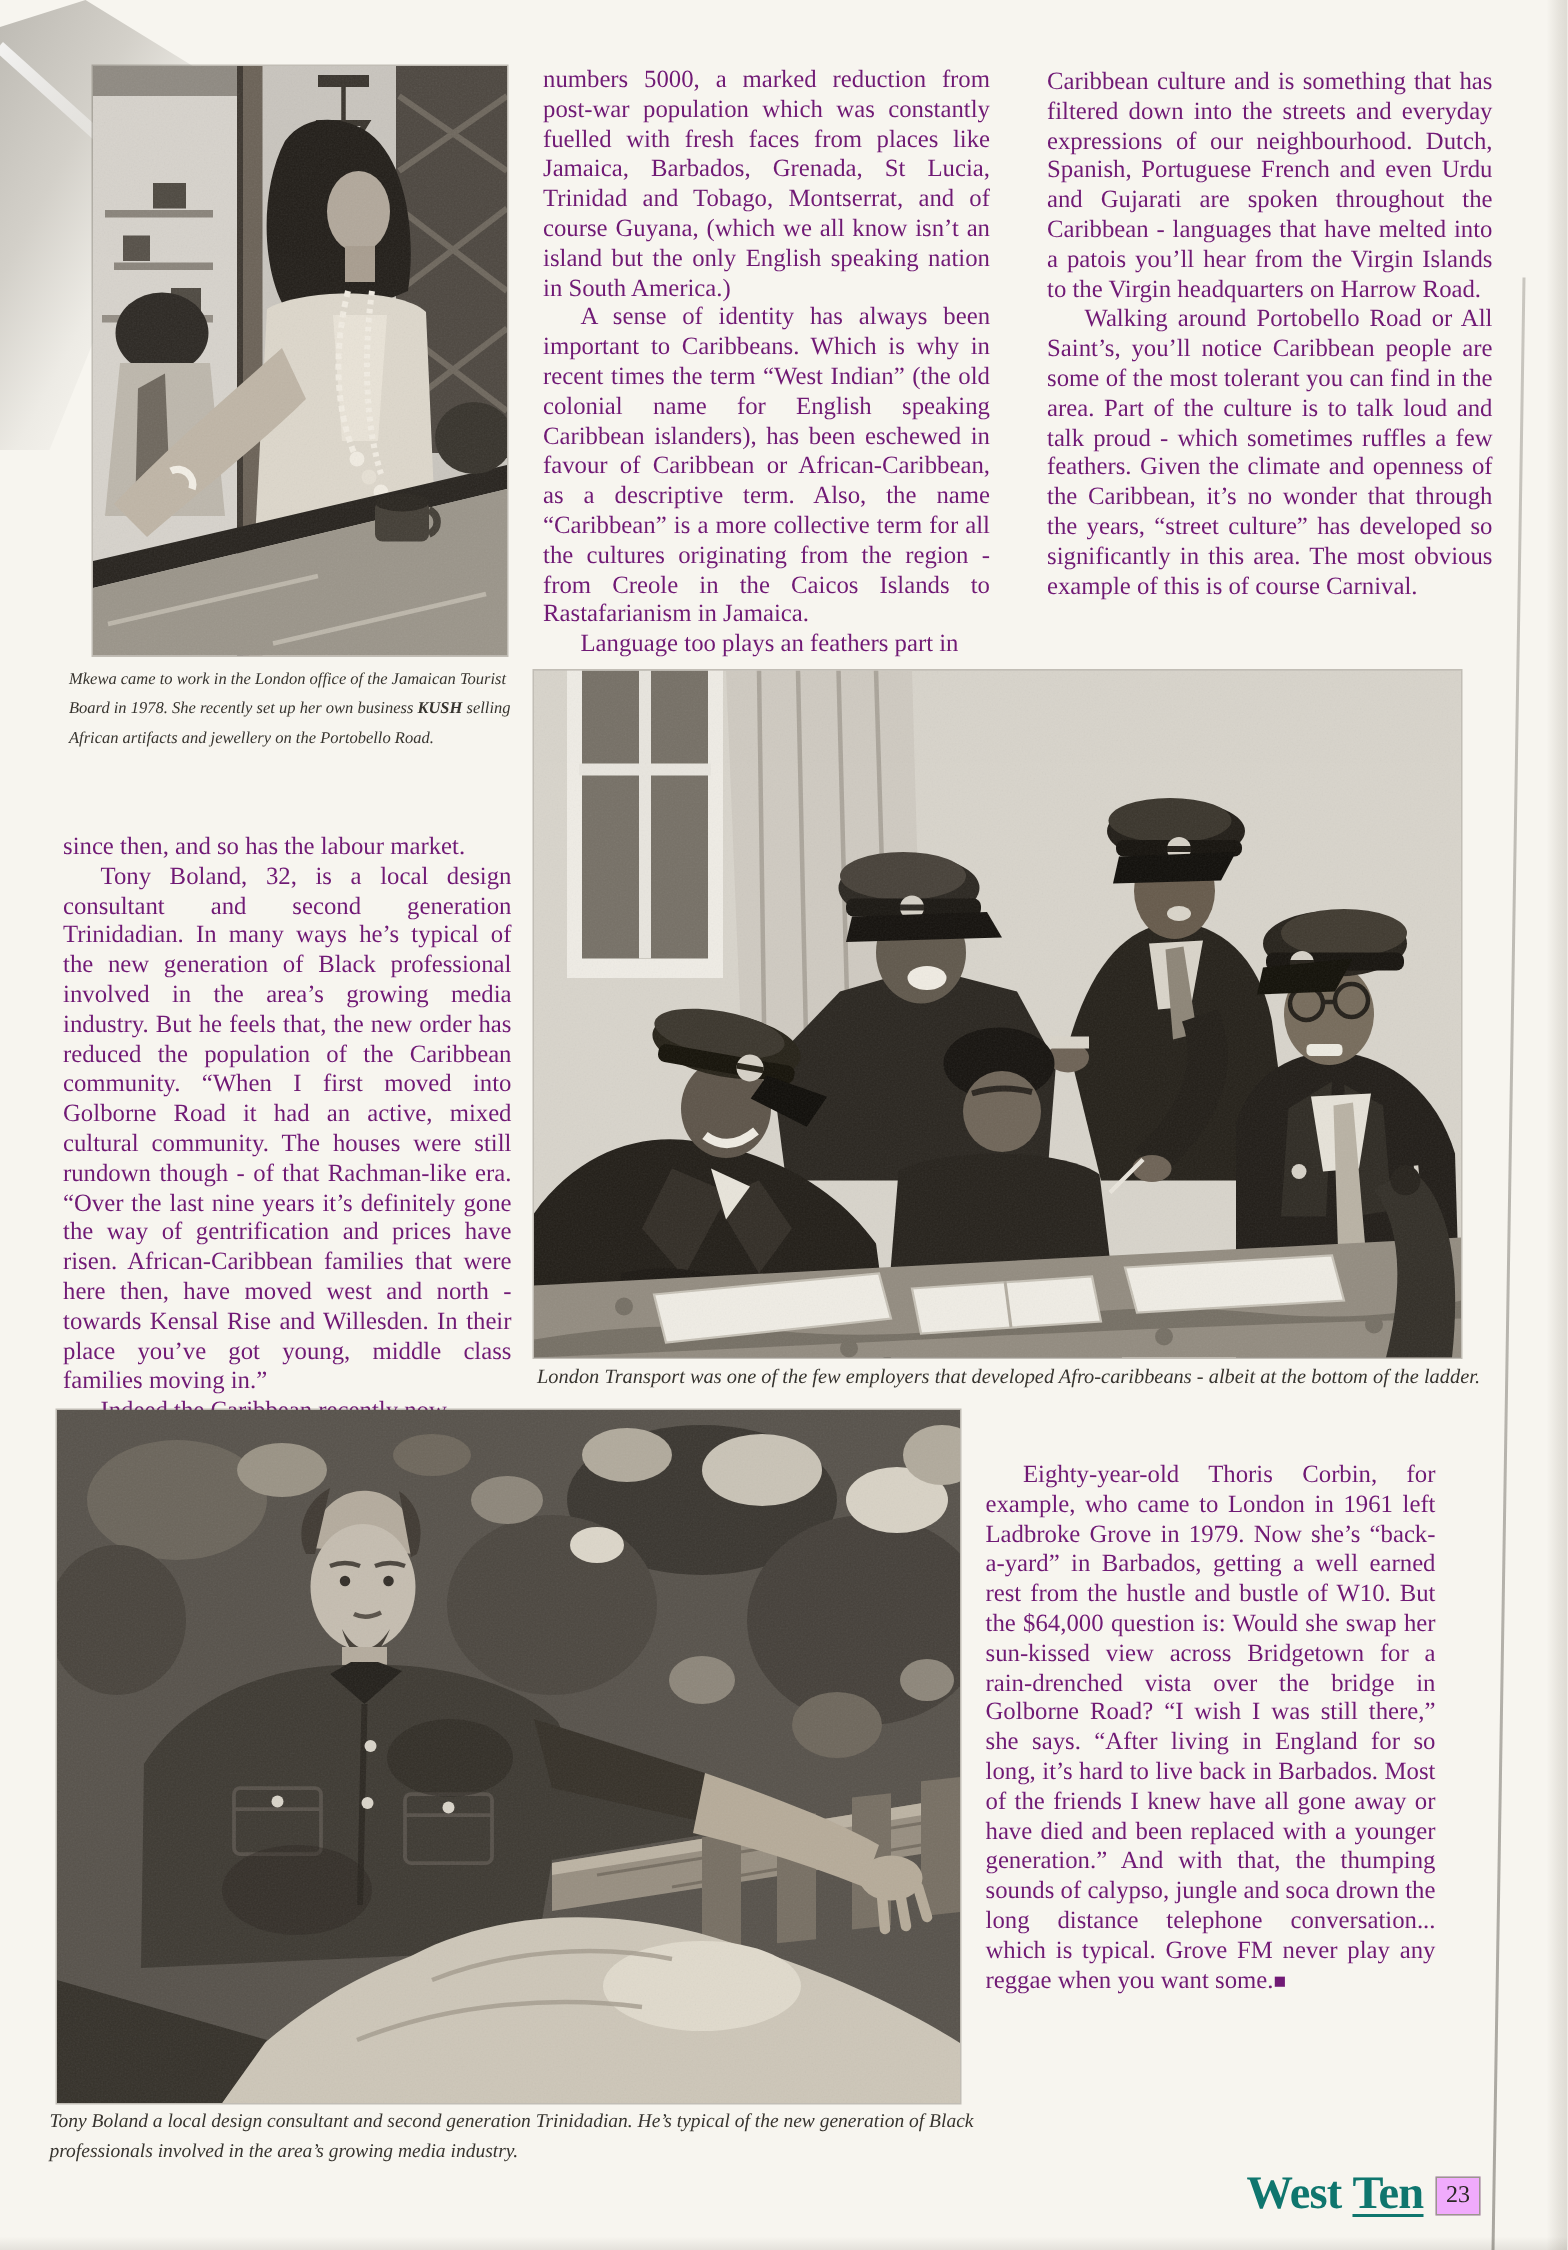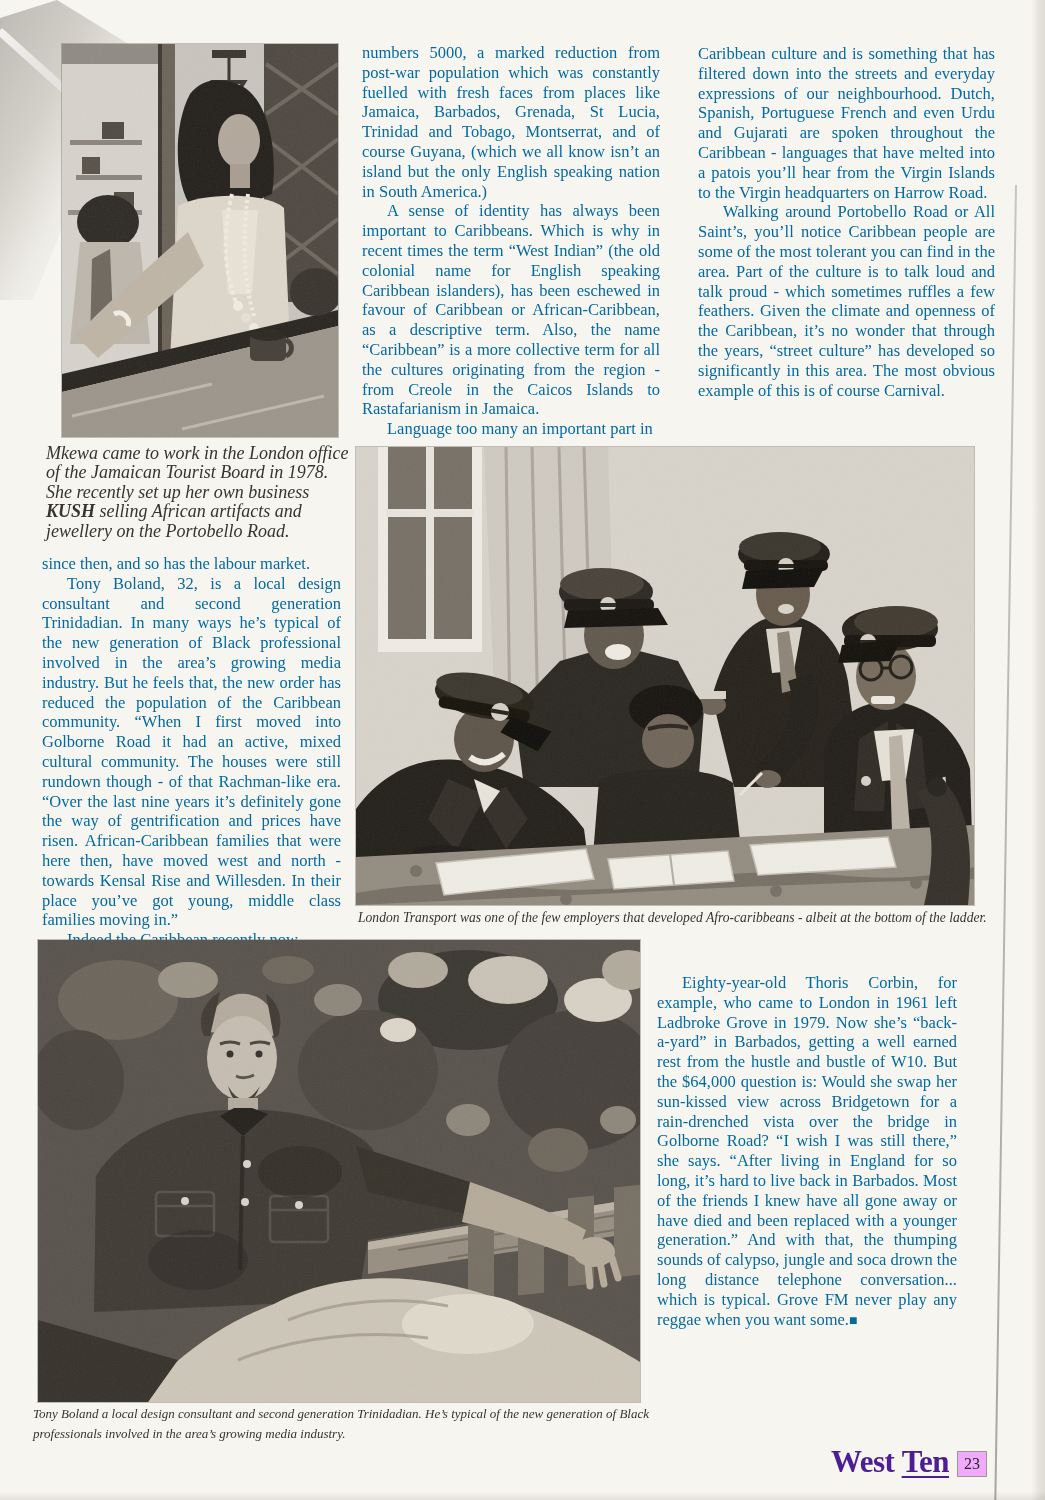--- a/index.html
+++ b/index.html
@@ -30,34 +30,34 @@
     transform:rotate(0.9deg); transform-origin:top center;
   }
   .scan-bottom {
     position:absolute; left:0; bottom:0; width:100%; height:9px;
     background:linear-gradient(rgba(0,0,0,0), rgba(60,55,45,.10));
   }
   
   .photo { position:absolute; box-shadow:0 0 0 1px rgba(92,86,74,.35); background:#c9c5be; }
   .photo svg { display:block; }
   
-  .col { position:absolute; text-align:justify; font-size:16.5px; line-height:19.8px; color:#0369a1; }
+  .col { position:absolute; text-align:justify; font-size:16.5px; line-height:19.8px; color:#701a75; }
   .col p { margin:0; }
   .col p.ind { text-indent:25px; }
   .endsq { font-size:14px; letter-spacing:0; }
   
   .caption { position:absolute; font-style:italic; color:#37342f; }
-  .cap-mkewa { left:46px; top:444px; width:304px; font-size:18px; line-height:19.4px; }
+  .cap-mkewa { left:46px; top:444px; width:304px; font-size:11px; line-height:19.4px; }
   .cap-mkewa b { font-style:italic; }
   .cap-transport { left:358px; top:910px; width:620px; font-size:13.6px; white-space:nowrap; }
   .cap-boland { left:33px; top:1404px; width:616px; font-size:13px; line-height:19.6px; }
   
   .footer-logo {
     position:absolute; right:96px; top:1444px;
-    font-weight:bold; font-size:31px; letter-spacing:-.5px; color:#4c1d95;
+    font-weight:bold; font-size:31px; letter-spacing:-.5px; color:#0f766e;
     white-space:nowrap;
     text-align:center;
   }
   .footer-logo .ten { text-decoration:underline; text-decoration-thickness:2px; text-underline-offset:4px; }
   .page-num {
     position:absolute; left:957px; top:1451px; width:28px; height:24px;
     background:#f0abfc; border:1px solid #9b978d;
     display:flex; align-items:center; justify-content:center;
     font-size:16px; color:#2a2724;
   }
@@ -144,21 +144,21 @@
     </svg>
   </div>
 
   <div class="caption cap-mkewa">
     <span>Mkewa came to work in the London office of the Jamaican Tourist Board in 1978. She recently set up her own business </span><b>KUSH</b><span>  selling African artifacts and jewellery on the Portobello Road.</span>
   </div>
 
   <div class="col" style="left:362px; top:43px; width:298px;">
     <p>numbers 5000, a marked reduction from post-war population which was constantly fuelled with fresh faces from places like Jamaica, Barbados, Grenada, St Lucia, Trinidad and Tobago, Montserrat, and of course Guyana, (which we all know isn’t an island but the only English speaking nation in South America.)</p>
     <p class="ind">A sense of identity has always been important to Caribbeans. Which is why in recent times the term “West Indian” (the old colonial name for English speaking Caribbean islanders), has been eschewed in favour of Caribbean or African-Caribbean, as a descriptive term. Also, the name “Caribbean” is a more collective term for all the cultures originating from the region - from Creole in the Caicos Islands to Rastafarianism in Jamaica.</p>
-    <p class="ind">Language too many an important part in</p>
+    <p class="ind">Language too plays an feathers part in</p>
   </div>
 
   <div class="col" style="left:698px; top:44px; width:297px;">
     <p>Caribbean culture and is something that has filtered down into the streets and everyday expressions of our neighbourhood. Dutch, Spanish, Portuguese French and even Urdu and Gujarati are spoken throughout the Caribbean - languages that have melted into a patois you’ll hear from the Virgin Islands to the Virgin headquarters on Harrow Road.</p>
     <p class="ind">Walking around Portobello Road or All Saint’s, you’ll notice Caribbean people are some of the most tolerant you can find in the area. Part of the culture is to talk loud and talk proud - which sometimes ruffles a few feathers. Given the climate and openness of the Caribbean, it’s no wonder that through the years, “street culture” has developed so significantly in this area. The most obvious example of this is of course Carnival.</p>
   </div>
 
   <div class="col" style="left:42px; top:542px; width:299px;margin-top:12px;">
     <p>since then, and so has the labour market.</p>
     <p class="ind">Tony Boland, 32, is a local design consultant and second generation Trinidadian. In many ways he’s typical of the new generation of Black professional involved in the area’s growing media industry. But he feels that, the new order has reduced the population of the Caribbean community. “When I first moved into Golborne Road it had an active, mixed cultural community. The houses were still rundown though - of that Rachman-like era. “Over the last nine years it’s definitely gone the way of gentrification and prices have risen. African-Caribbean families that were here then, have moved west and north - towards Kensal Rise and Willesden. In their place you’ve got young, middle class families moving in.”</p>

